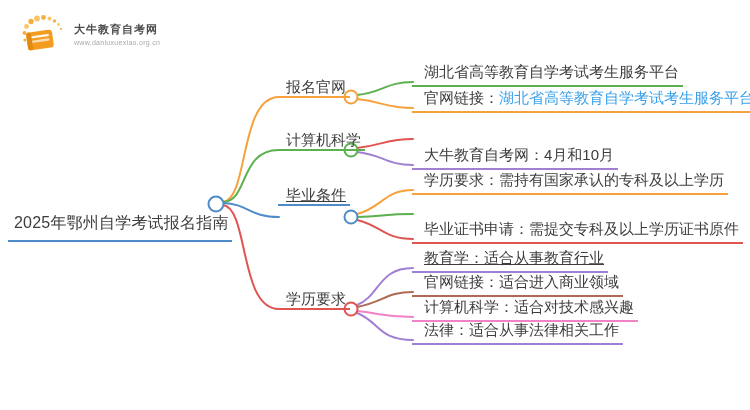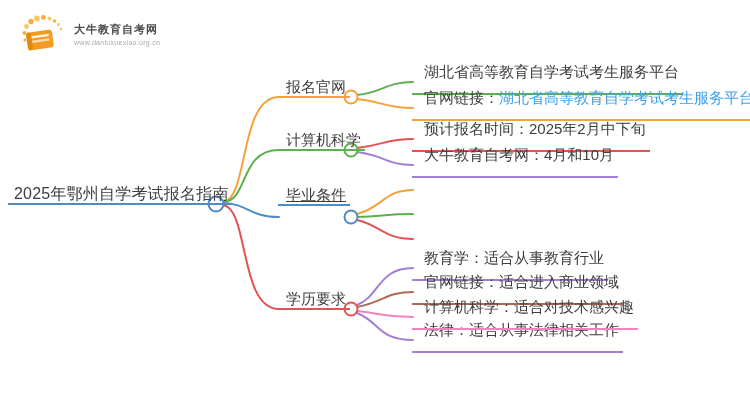--- a/index.html
+++ b/index.html
@@ -4,23 +4,23 @@
 <style>
   html,body{margin:0;padding:0;}
   body{
     width:750px;height:410px;position:relative;overflow:hidden;background:#ffffff;
     font-family:"Liberation Sans","DejaVu Sans",sans-serif;color:#3d3d3d;
   }
   #stage{position:absolute;left:0;top:0;width:750px;height:410px;}
   svg.lines{position:absolute;left:0;top:0;}
   .node{
     position:absolute;white-space:nowrap;line-height:19px;font-size:15px;
-    border-bottom:2px solid #999;padding:0 4px 12px 12px;
+    border-bottom:2px solid #999;padding:0 4px 4px 12px;
   }
-  .root-node{font-size:16px;padding:0 3px 0 6px;letter-spacing:.2px;}
+  .root-node{font-size:16px;padding:0 3px 8px 6px;letter-spacing:.2px;margin-top:29px;}
   .branch-node{padding:0 4px 0 8px;}
   .link-text{cursor:pointer;}
   
   .logo{position:absolute;left:18px;top:12px;width:190px;height:44px;}
   .logo-title{position:absolute;left:56px;top:10px;font-size:11px;font-weight:bold;color:#4d4d4d;letter-spacing:1px;}
   .logo-url{position:absolute;left:56px;top:27px;font-size:7px;color:#a8a8a8;letter-spacing:.3px;}
 </style>
 </head>
 <body>
 
@@ -87,22 +87,23 @@
   <div class="node branch-node" style="left: 278px; top: 77px; border-bottom-color: rgb(246, 161, 60);">报名官网</div>
   <div class="node branch-node" style="left: 278px; top: 130px; border-bottom-color: rgb(92, 176, 79);">计算机科学</div>
   <div class="node branch-node" style="left: 278px; top: 185px; border-bottom-color: rgb(78, 140, 201); text-decoration: underline;">毕业条件</div>
   <div class="node branch-node" style="left: 278px; top: 289px; border-bottom-color: rgb(224, 84, 82);">学历要求</div>
 
   <div class="node" style="left: 412px; top: 62px; border-bottom-color: rgb(92, 176, 79);">湖北省高等教育自学考试考生服务平台</div>
   <div class="node" style="left: 412px; top: 88px; border-bottom-color: rgb(246, 161, 60);">
     <span>官网链接：</span><span class="link-text" style="color: rgb(58, 160, 234);">湖北省高等教育自学考试考生服务平台</span>
   </div>
 
-  <div class="node" style="left: 412px; top: 119px; border-bottom-color: rgb(224, 84, 82);">预计报名时间：2025年2月中下旬</div>
   <div class="node" style="left: 412px; top: 145px; border-bottom-color: rgb(161, 127, 212);">大牛教育自考网：4月和10月</div>
 
+  <div class="node" style="left: 412px; top: 170px; border-bottom-color: rgb(246, 161, 60);">学历要求：需持有国家承认的专科及以上学历</div>
+  <div class="node" style="left: 412px; top: 219px; border-bottom-color: rgb(224, 84, 82);">毕业证书申请：需提交专科及以上学历证书原件</div>
 
-  <div class="node" style="left: 412px; top: 248px; border-bottom-color: rgb(161, 127, 212);">教育学：适合从事教育行业</div>
+  <div class="node" style="left: 412px; top: 248px; border-bottom-color: rgb(161, 127, 212); text-decoration: underline;">教育学：适合从事教育行业</div>
   <div class="node" style="left: 412px; top: 272px; border-bottom-color: rgb(173, 106, 85);">官网链接：适合进入商业领域</div>
   <div class="node" style="left: 412px; top: 320px; border-bottom-color: rgb(161, 127, 212);">法律：适合从事法律相关工作</div>
   <div class="node" style="left: 412px; top: 297px; border-bottom-color: rgb(240, 131, 197);">计算机科学：适合对技术感兴趣</div>
 
 </div>
 
 </body></html>

